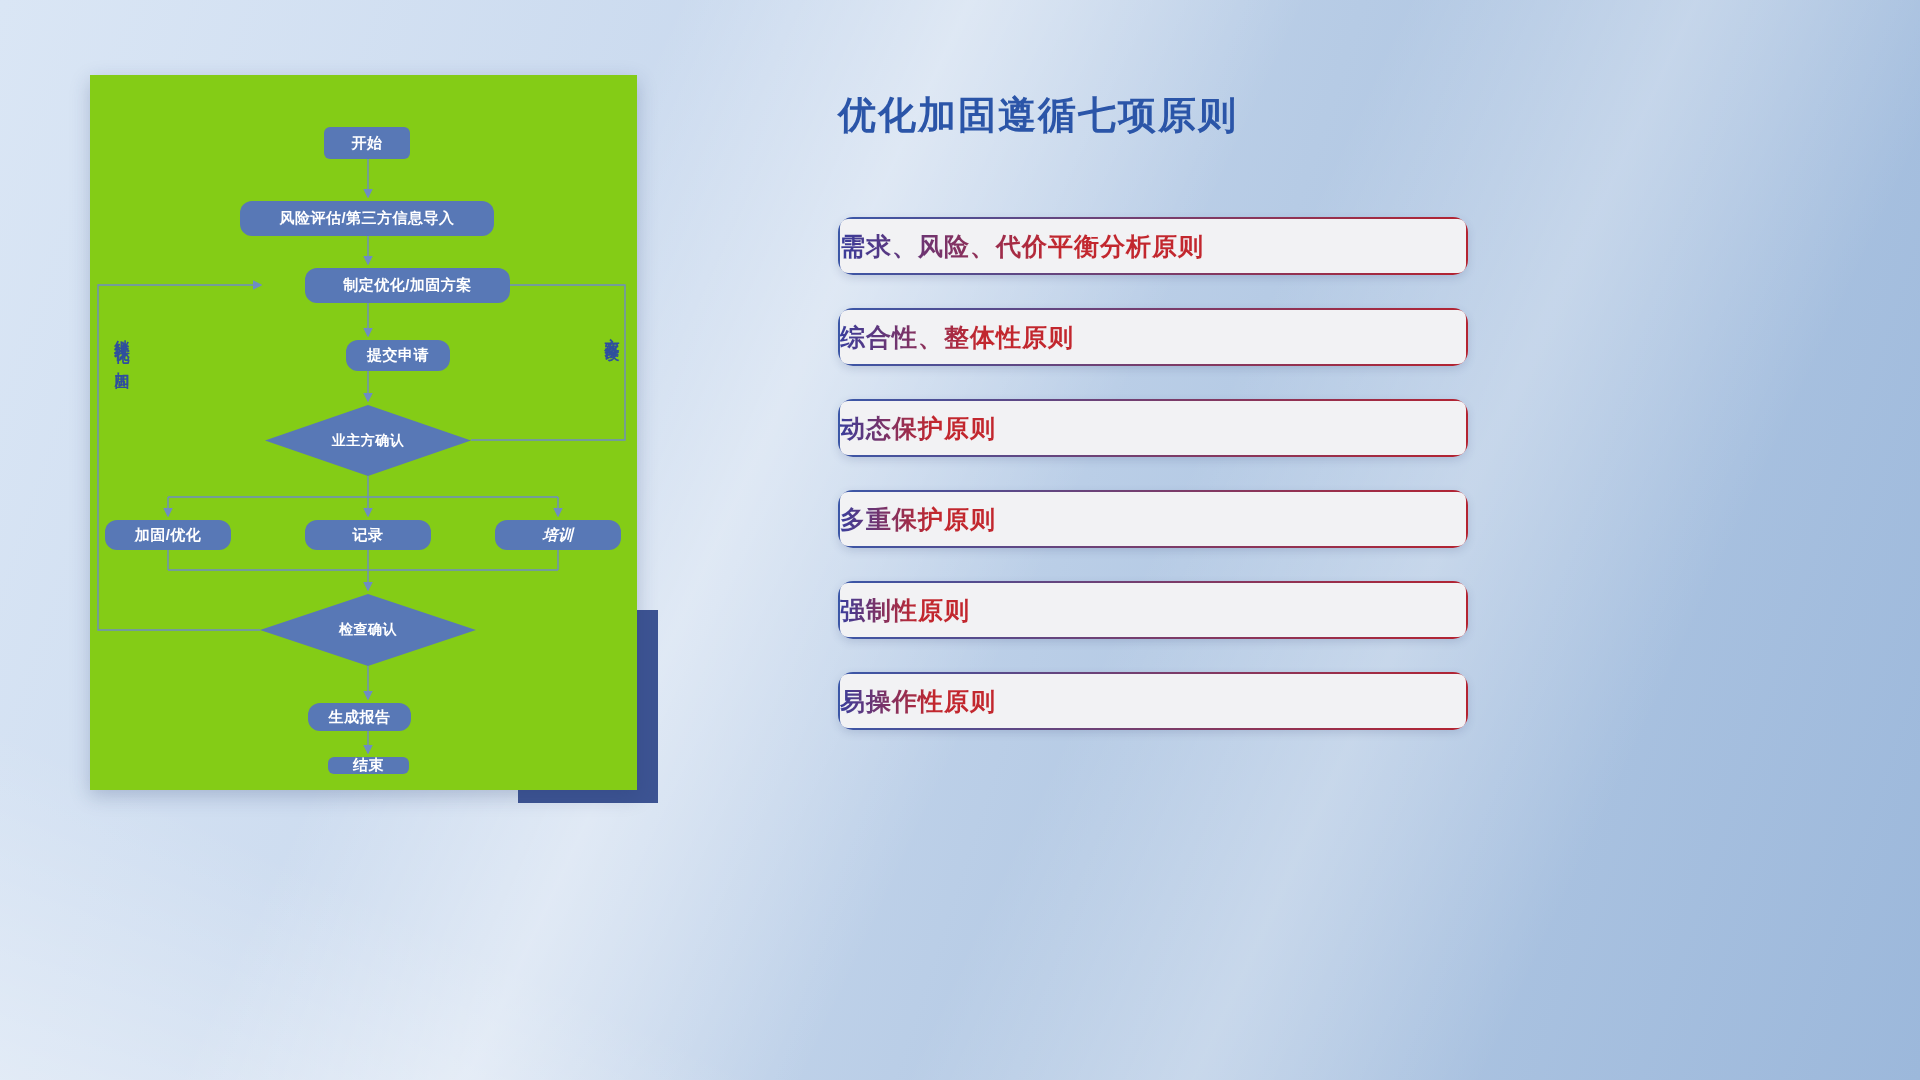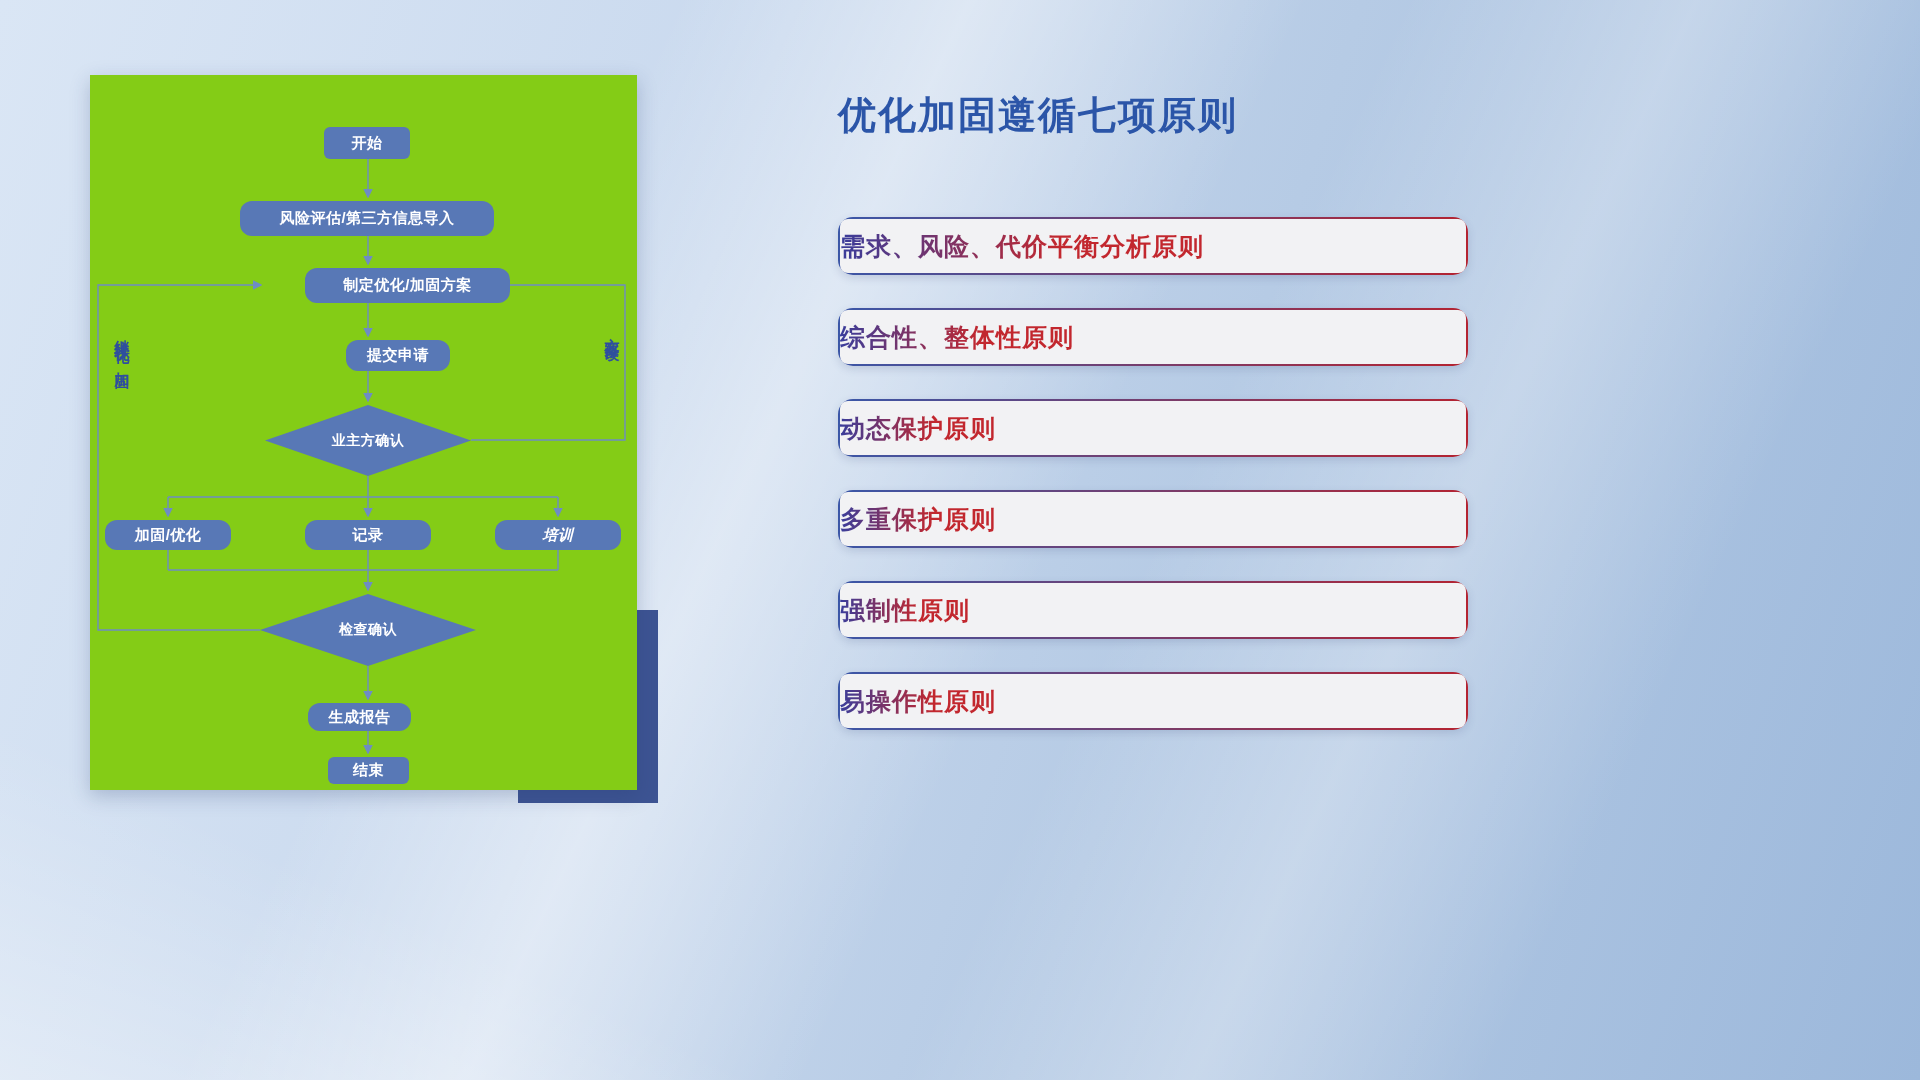--- a/index.html
+++ b/index.html
@@ -132,21 +132,21 @@
     <div class="node" style="left:15px; top:445px; width:126px; height:30px;">加固/优化</div>
 
     <div class="node" style="left:215px; top:445px; width:126px; height:30px;">记录</div>
 
     <div class="node" style="left:405px; top:445px; width:126px; height:30px;font-style:italic;">培训</div>
 
     <div class="node diamond" style="left:170px; top:519px; width:216px; height:72px;">检查确认</div>
 
     <div class="node" style="left:218px; top:628px; width:103px; height:28px;">生成报告</div>
 
-    <div class="node pillr" style="left:238px; top:682px; width:81px; height:27px;">结束</div>
+    <div class="node pillr" style="left:238px; top:682px; width:81px; height:17px;">结束</div>
 
     <div class="vlabel" style="left:22px; top:253px;">继续优化/加固</div>
 
     <div class="vlabel" style="left:512px; top:250px;">方案修改</div>
 
   </div>
 
   <div class="right-panel">
     <div class="panel-title">优化加固遵循七项原则</div>
     <div class="pills">

